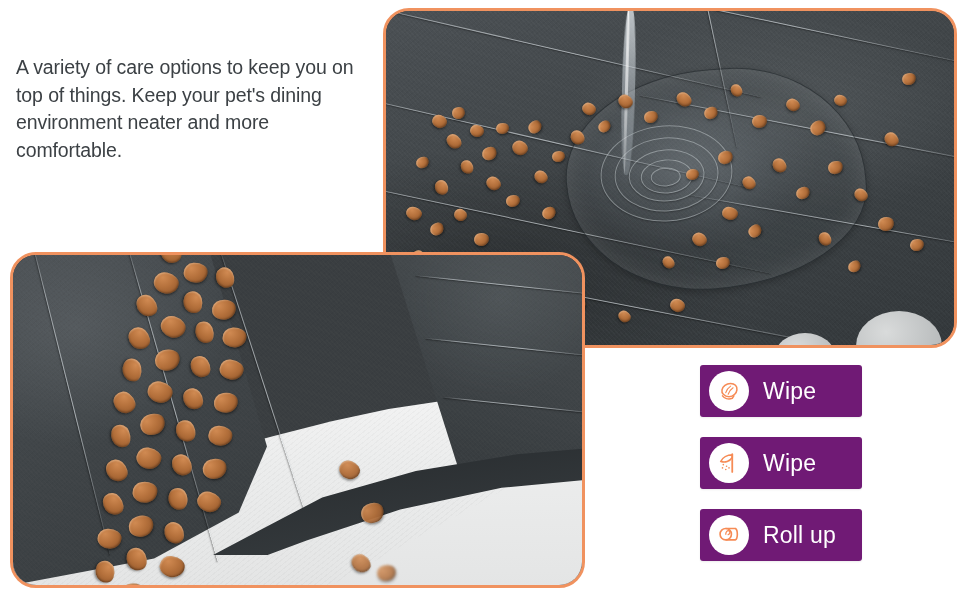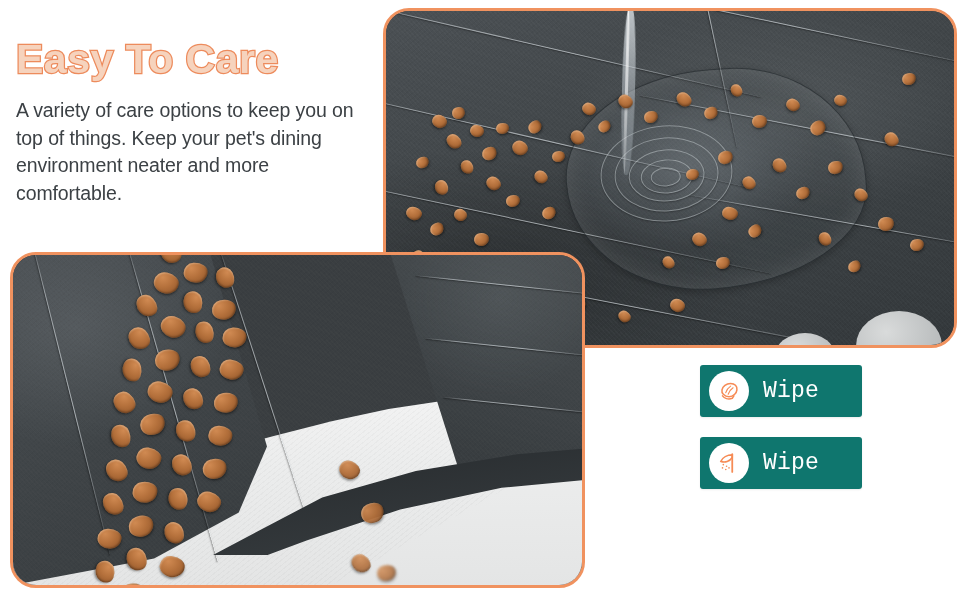--- a/index.html
+++ b/index.html
@@ -144,27 +144,26 @@
     width:30%; height:116%;
     transform:rotate(27deg);
     transform-origin:top left;
   }
 
   
   #feature-list { position:absolute; left:700px; top:365px; width:162px; }
   .feature-badge {
     display:flex;
     align-items:center;
-    background:#0f766e;
+    background:#701a75;
     border-radius:3px;
     height:52px;
     margin-bottom:20px;
     padding-left:9px;
     box-shadow:0 1px 2px rgba(0,0,0,.08);
-    font-family:Liberation Mono, monospace;
   }
   .feature-icon-circle {
     width:40px; height:40px;
     border-radius:50%;
     background:#ffffff;
     display:flex; align-items:center; justify-content:center;
     flex:0 0 auto;
   }
   .feature-label {
     color:#ffffff;
@@ -172,21 +171,20 @@
     font-weight:500;
     margin-left:14px;
     letter-spacing:.2px;
     white-space:nowrap;
   }
 </style>
 </head>
 <body>
 
 <div id="text-block">
-  <div id="page-title">Easy To Care</div>
   <div id="page-subtitle">A variety of care options to keep you on top of things. Keep your pet's dining environment neater and more comfortable.</div>
 </div>
 
 <div id="photo-top-right" class="photo-panel">
   <div class="photo-inner">
     <div class="mat-surface"></div>
     <div class="mat-grain"></div>
 
     <div class="seam" style="left:-40px;top:38px;width:420px;transform:rotate(13deg);"></div>
     <div class="seam" style="left:150px;top:10px;width:470px;transform:rotate(12deg);"></div>
@@ -356,14 +354,24 @@
         <circle cx="9" cy="18" r="1" fill="#f68b55"></circle>
         <circle cx="13" cy="20" r="1" fill="#f68b55"></circle>
         <circle cx="8" cy="22" r="1" fill="#f68b55"></circle>
         <circle cx="12" cy="24" r="1" fill="#f68b55"></circle>
         <circle cx="16" cy="22" r="1" fill="#f68b55"></circle>
       </svg>
     </span>
     <span class="feature-label">Wipe</span>
   </div>
 
+  <div class="feature-badge" style="margin-bottom:0;">
+    <span class="feature-icon-circle">
+      <svg width="26" height="26" viewBox="0 0 32 32" aria-hidden="true">
+        <circle cx="12" cy="15" r="7" fill="none" stroke="#f68b55" stroke-width="2"></circle>
+        <path d="M12 15 C12 12 14 10 16 11 C18 12 17 15 15 15.5" fill="none" stroke="#f68b55" stroke-width="1.6" stroke-linecap="round"></path>
+        <path d="M12 8 L24 8 C27 10 27 20 24 22 L12 22" fill="none" stroke="#f68b55" stroke-width="2" stroke-linejoin="round"></path>
+      </svg>
+    </span>
+    <span class="feature-label">Roll up</span>
+  </div>
 
 </div>
 
 </body></html>

